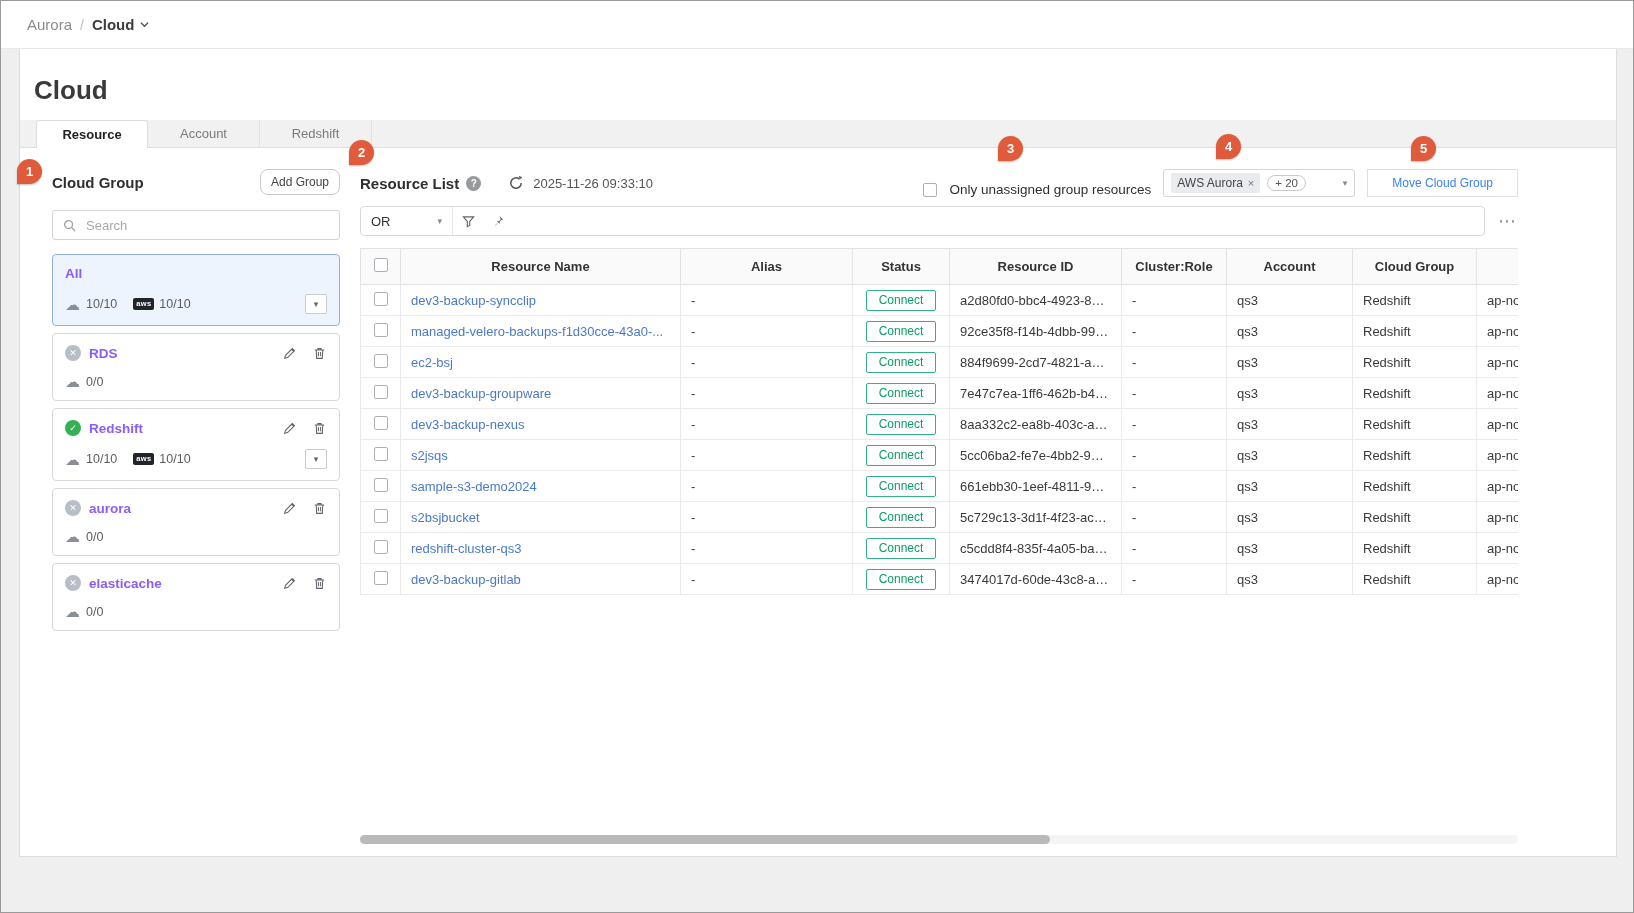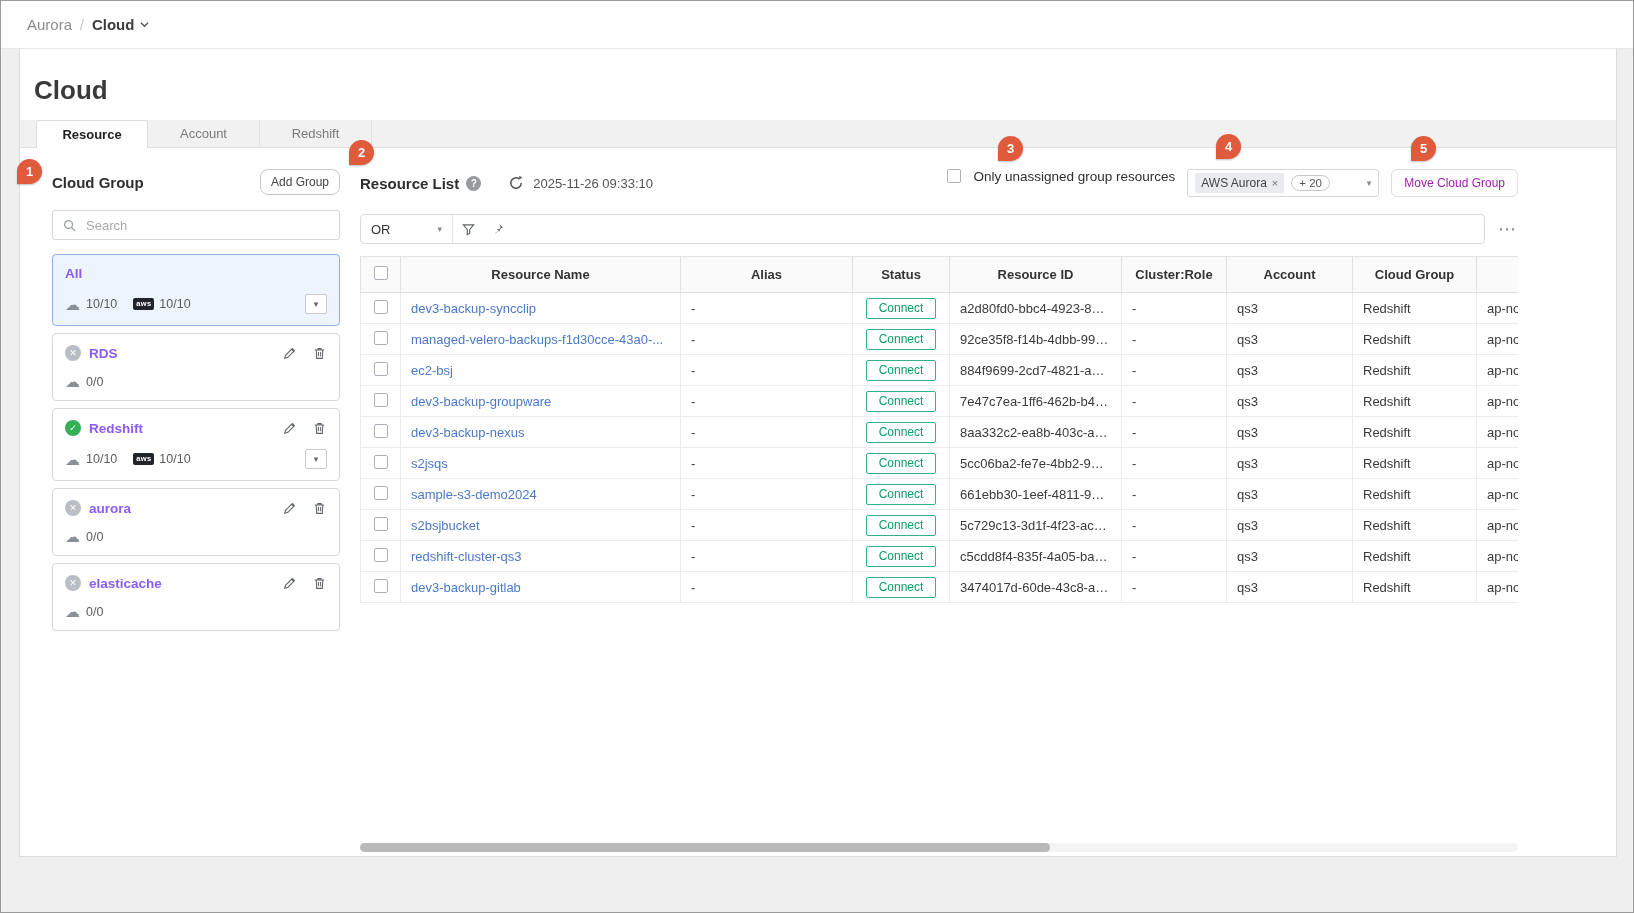--- a/index.html
+++ b/index.html
@@ -54,31 +54,31 @@
   .g-dd { margin-left:auto; width:22px; height:20px; border:1px solid #ccc; border-radius:2px; background:#fff; color:#666; font-size:9px; display:flex; align-items:center; justify-content:center; cursor:pointer; }
 
   
   .right-panel { margin-left:20px; width:1158px; flex:none; }
   .rl-head { display:flex; align-items:center; height:30px; }
   .rl-title { font-size:15px; font-weight:bold; color:#2f2f2f; }
   .help-ic { width:15px; height:15px; border-radius:50%; background:#97999c; color:#fff; font-size:10px; font-weight:bold; display:flex; align-items:center; justify-content:center; margin-left:7px; cursor:pointer; }
   .refresh-btn { margin-left:26px; width:18px; height:18px; cursor:pointer; display:inline-flex; align-items:center; justify-content:center; }
   .timestamp { margin-left:8px; font-size:13px; color:#555; }
 
-  .rl-right { margin-left:auto; display:flex; align-items:flex-start; gap:12px; }
+  .rl-right { margin-left:auto; display:flex; align-items:flex-end; gap:12px; }
   .cbx { appearance:none; -webkit-appearance:none; width:14px; height:14px; border:1.5px solid #adb2b9; border-radius:2px; background:#fff; margin:0; cursor:pointer; flex:none; }
   .unassigned-label { font-size:13.5px; color:#2f2f2f; }
   .chip-select { width:192px; height:28px; border:1px solid #d6d6d6; border-radius:3px; display:flex; align-items:center; padding:0 7px; gap:7px; cursor:pointer; background:#fff; }
   .tag-chip { background:#e9ebee; border-radius:2px; font-size:12px; color:#444; padding:3px 6px; display:flex; align-items:center; gap:5px; }
   .tag-x { font-size:11px; color:#777; cursor:pointer; }
   .more-chip { font-size:11.5px; color:#555; border:1px solid #c9c9c9; border-radius:9px; padding:1px 7px; }
   .chip-caret { margin-left:auto; color:#888; font-size:9px; }
-  .move-btn { font-size:12px; padding:6px 12px; border:1px solid #dedede; border-radius:6px; background:#fff; color:#a21caf; cursor:default; white-space:nowrap; }
-
-  .filter-row { margin-top:16px; display:flex; align-items:center; }
+  .move-btn { font-size:12px; padding:6px 24px; border:1px solid #dedede; border-radius:0; background:#fff; color:#3b82f6; cursor:default; white-space:nowrap; }
+
+  .filter-row { margin-top:8px; display:flex; align-items:center; }
   .filter-bar { width:1125px; height:30px; border:1px solid #d9d9d9; border-radius:4px; display:flex; align-items:center; background:#fff; }
   .or-select { width:92px; height:100%; border-right:1px solid #e5e5e5; display:flex; align-items:center; justify-content:space-between; padding:0 10px; font-size:13px; color:#333; cursor:pointer; }
   .or-caret { color:#888; font-size:9px; }
   .fb-ic { width:30px; height:100%; display:flex; align-items:center; justify-content:center; cursor:pointer; }
   .more-menu { margin-left:auto; color:#8a8a8a; font-size:18px; cursor:pointer; padding:0 2px; line-height:1; }
 
   
   .table-wrap { margin-top:12px; width:1158px; height:598px; overflow:hidden; position:relative; }
   table { table-layout:fixed; width:1206px; border-collapse:collapse; }
   th { background:#fafafa; border:1px solid #e2e2e2; height:36px; font-size:13px; color:#333; font-weight:bold; text-align:center; padding:0 6px; overflow:hidden; white-space:nowrap; }

